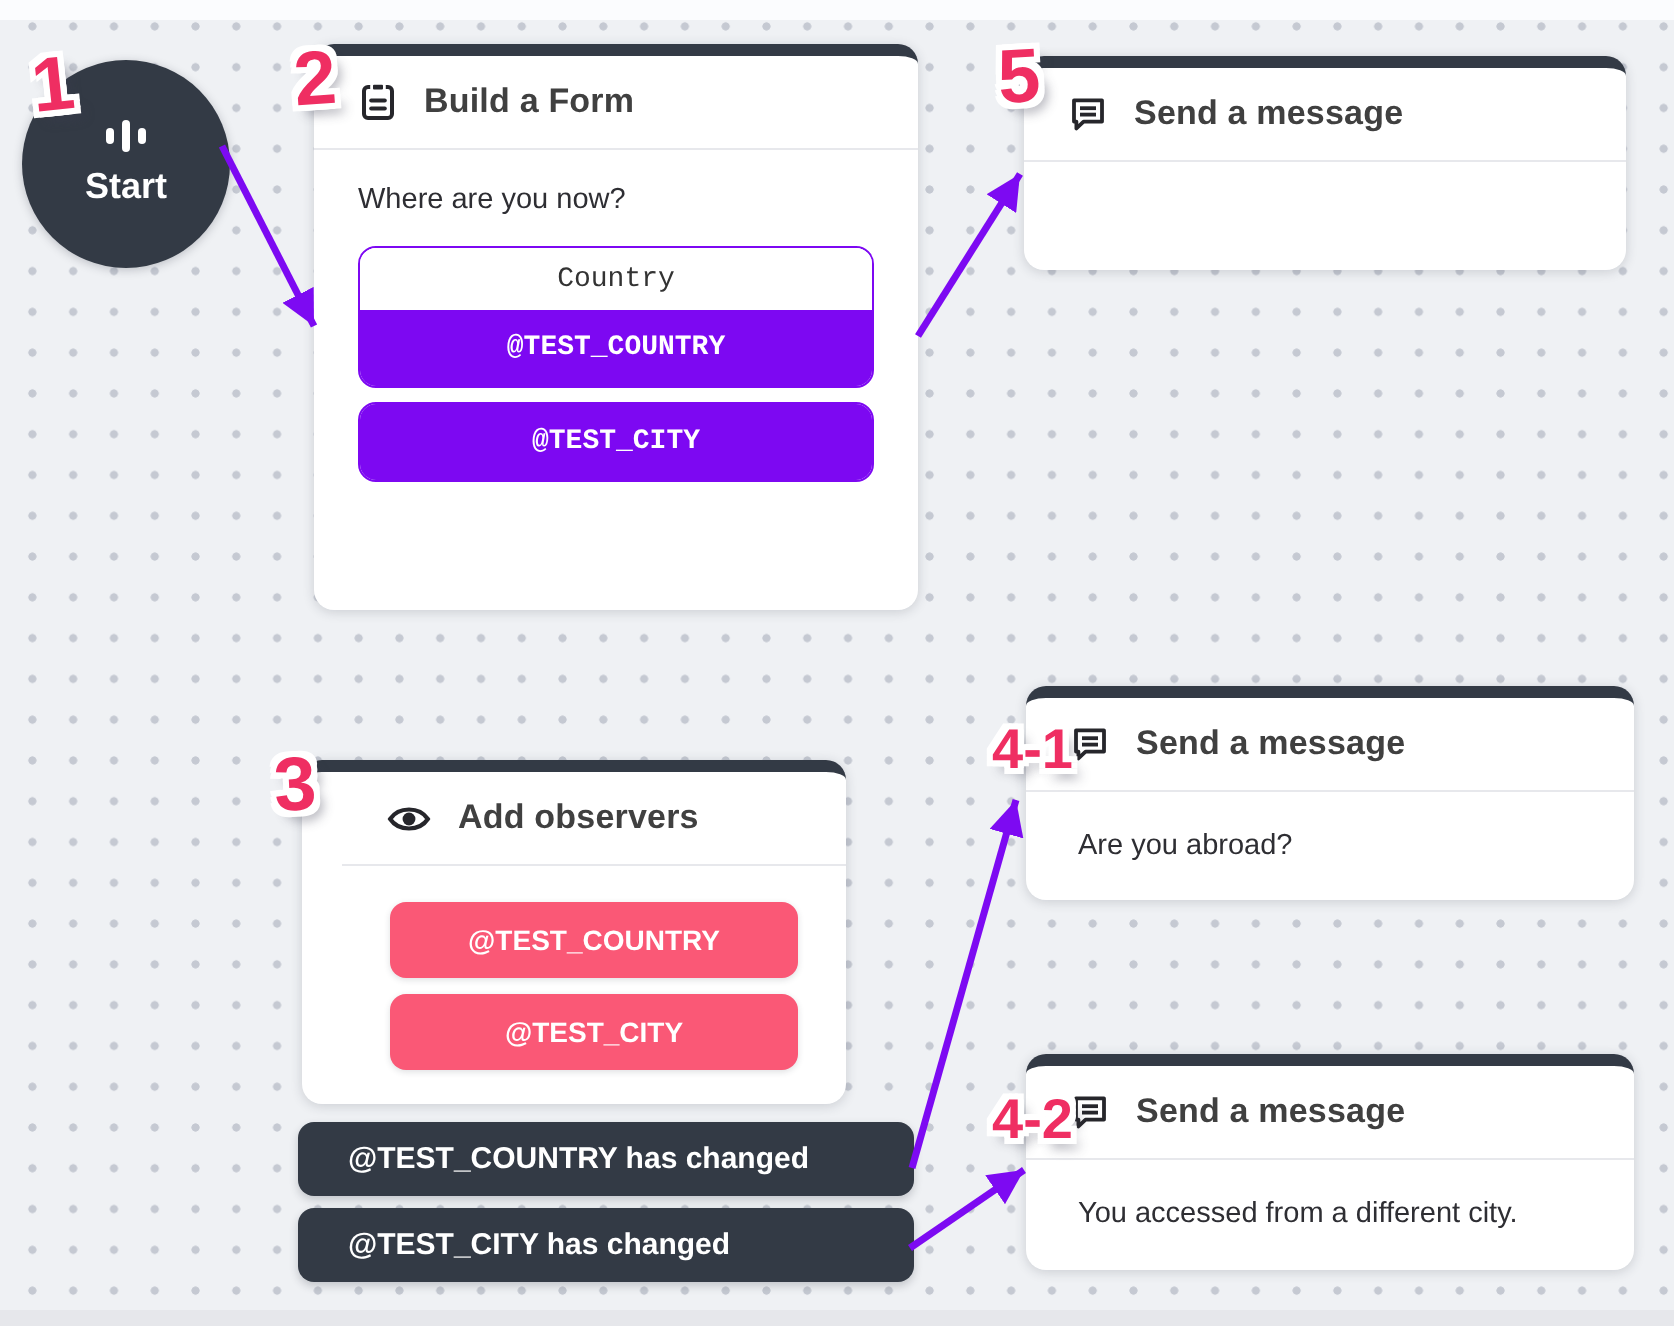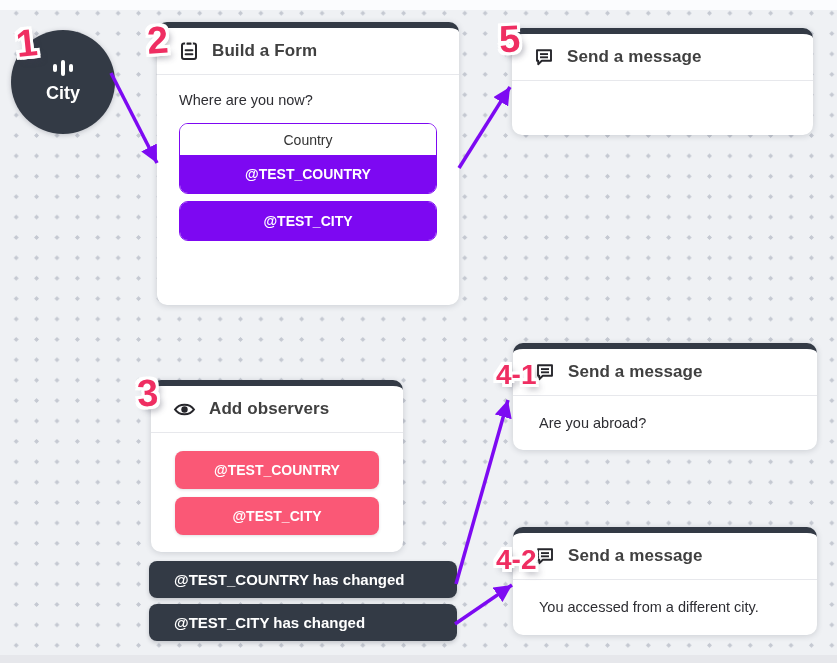--- a/index.html
+++ b/index.html
@@ -32,21 +32,21 @@
     background:#333a45;z-index:10;display:flex;flex-direction:column;align-items:center;
     justify-content:center;gap:7px;box-shadow:0 1px 5px rgba(40,45,60,.25);
   }
   .voice-icon{display:flex;align-items:center;gap:4px;height:16px;}
   .voice-icon i{display:block;width:4px;border-radius:2px;background:#fff;}
   .voice-icon i:nth-child(1),.voice-icon i:nth-child(3){height:8px;}
   .voice-icon i:nth-child(2){height:16px;}
   .start-label{color:#fff;font-weight:bold;font-size:18px;}
 
   
-  .field-group{border:1.5px solid #7d08f2;border-radius:9px;overflow:hidden;margin-bottom:7px;}
+  .field-group{border:1.5px solid #7d08f2;border-radius:9px;overflow:hidden;margin-bottom:7px;font-family:Liberation Mono, monospace;}
   .field-label{background:#fff;text-align:center;font-size:14px;color:#333;padding:8px 4px 7px;}
   .field-value{background:#7d08f2;color:#fff;font-weight:bold;text-align:center;font-size:14px;padding:11px 4px;}
 
   
   .obs-btn{
     background:#fa5876;color:#fff;font-weight:bold;font-size:14px;text-align:center;
     border-radius:8px;padding:11px 4px;margin-bottom:8px;box-shadow:0 1px 3px rgba(40,45,60,.15);
   }
   .event-bar{
     position:absolute;width:308px;height:37px;background:#333a45;border-radius:8px;z-index:10;
@@ -87,21 +87,21 @@
     <line x1="456" y1="584" x2="508" y2="400" stroke="#7d0af2" stroke-width="3.5" marker-end="url(#ah)"></line>
     <line x1="455" y1="624" x2="512" y2="585" stroke="#7d0af2" stroke-width="3.5" marker-end="url(#ah)"></line>
   </svg>
 
   <div class="start-node">
     <span class="voice-icon">
         <i></i>
         <i></i>
         <i></i>
       </span>
-    <span class="start-label">City</span>
+    <span class="start-label">Start</span>
   </div>
 
   <div class="card" style="left:157px;top:22px;width:302px;height:277px;">
     <div class="card-header">
       <svg width="20" height="20" viewBox="0 0 20 20">
         <rect x="3" y="2.5" width="14" height="15.5" rx="2" fill="none" stroke="#26262b" stroke-width="2"></rect>
         <rect x="6.8" y="0.7" width="6.4" height="3.8" rx="1.2" fill="#26262b" stroke="#ffffff" stroke-width="1.4"></rect>
         <line x1="6.6" y1="9.2" x2="13.4" y2="9.2" stroke="#26262b" stroke-width="2" stroke-linecap="round"></line>
         <line x1="6.6" y1="13.2" x2="13.4" y2="13.2" stroke="#26262b" stroke-width="2" stroke-linecap="round"></line>
       </svg>
@@ -123,21 +123,21 @@
     <div class="card-header">
       <svg width="20" height="20" viewBox="0 0 20 20">
         <path d="M3 3.2 h14 v10.6 h-9.2 l-3.6 3.4 v-3.4 h-1.2 z" fill="none" stroke="#26262b" stroke-width="1.9" stroke-linejoin="round"></path>
         <line x1="6" y1="7.1" x2="14" y2="7.1" stroke="#26262b" stroke-width="1.9"></line>
         <line x1="6" y1="10.3" x2="14" y2="10.3" stroke="#26262b" stroke-width="1.9"></line>
       </svg>
       <span>Send a message</span>
     </div>
   </div>
 
-  <div class="card" style="left:151px;top:380px;width:252px;height:166px;">
+  <div class="card" style="left:151px;top:380px;width:252px;height:166px;padding-left:20px;">
     <div class="card-header">
       <svg width="23" height="17" viewBox="0 0 24 18">
         <path d="M2 9 C6.5 2.3 17.5 2.3 22 9 C17.5 15.7 6.5 15.7 2 9 Z" fill="none" stroke="#26262b" stroke-width="2.2"></path>
         <circle cx="12" cy="9" r="3.4" fill="#26262b"></circle>
       </svg>
       <span>Add observers</span>
     </div>
     <div class="card-body" style="padding:18px 24px 0;">
       <div class="obs-btn">@TEST_COUNTRY</div>
       <div class="obs-btn">@TEST_CITY</div>

